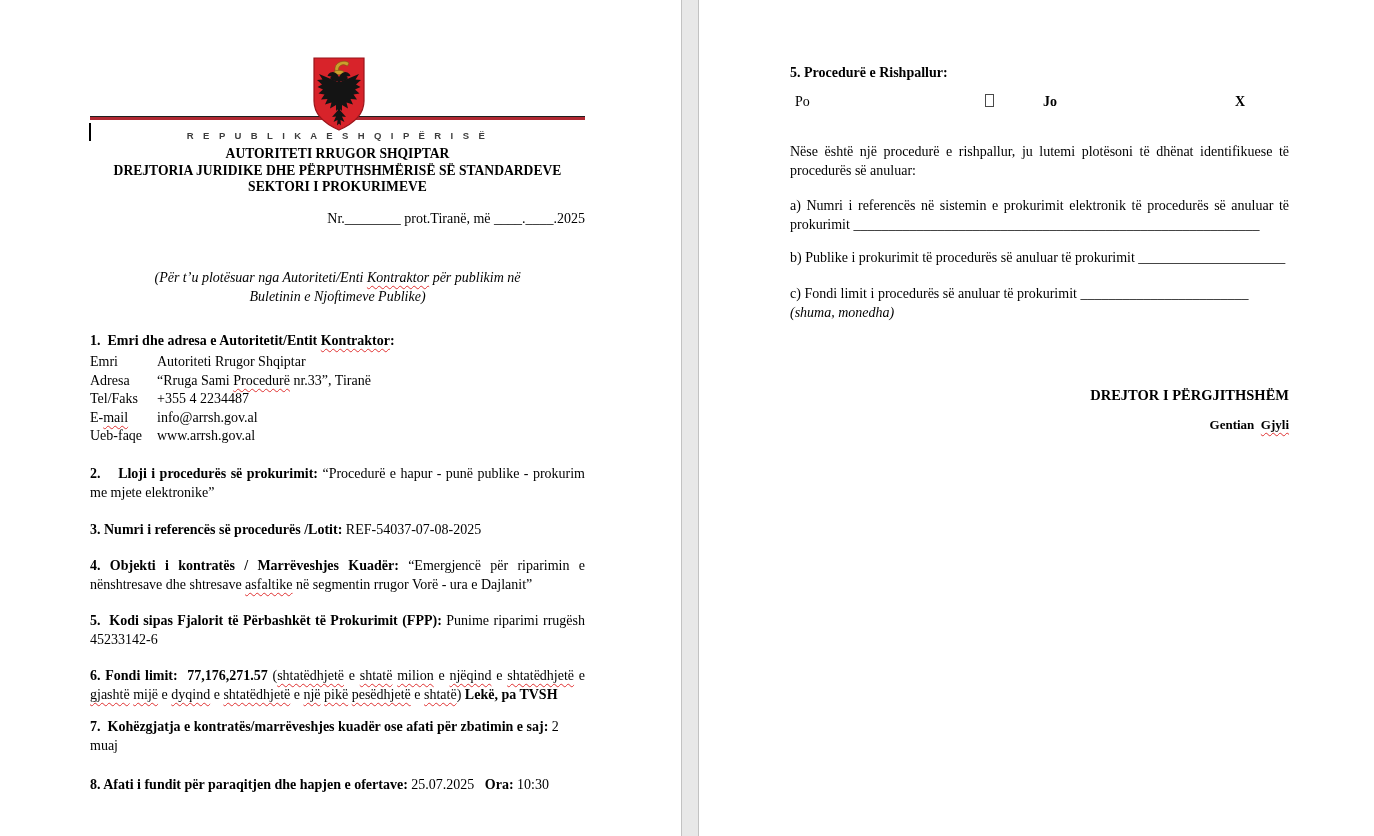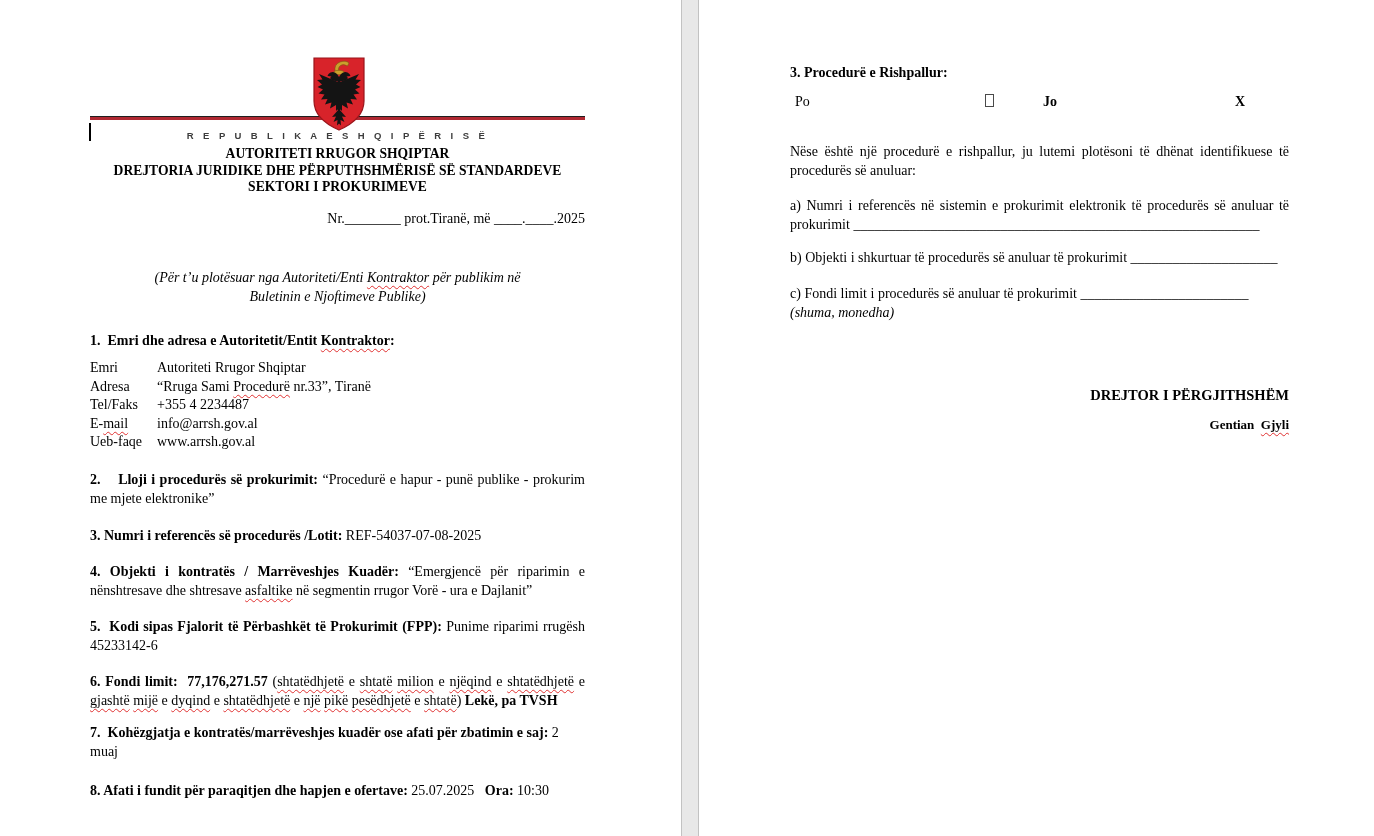--- a/index.html
+++ b/index.html
@@ -50,21 +50,21 @@
   .b { font-weight: 700; }
   .i { font-style: italic; }
   .sq {
     text-decoration-line: underline; text-decoration-style: wavy;
     text-decoration-color: #e03131; text-decoration-thickness: 1px;
     text-underline-offset: 2.5px; text-decoration-skip-ink: none;
   }
   .doc-title { font-size: 14.6px; line-height: 18px; }
   .subtitle { line-height: 22px; margin-top: 6px !important; }
   .s1-head { margin-top: 25px !important; line-height: 18.5px; }
-  .contact { margin-top: 9px; }
+  .contact { margin-top: 3px; }
   .contact-row { display: flex; line-height: 18.6px; }
   .contact-label { width: 67px; flex: none; }
   .sec { margin-top: 17px !important; }
   .sec7 { margin-top: 13px !important; }
   .sec8 { margin-top: 20px !important; }
 
   
   .po-row { position: relative; height: 17px; margin-top: 12px; }
   .po-row span { position: absolute; top: 0; }
   .po-label { left: 5px; font-weight: normal; }
@@ -158,33 +158,33 @@
     <p class="sec7"><span class="b">7.&nbsp; Kohëzgjatja e kontratës/marrëveshjes kuadër ose afati për zbatimin e saj: </span><span>2 muaj</span></p>
     <p class="sec8"><span class="b">8. Afati i fundit për paraqitjen dhe hapjen e ofertave: </span><span>25.07.2025</span><span class="b">&nbsp;&nbsp; Ora: </span><span>10:30</span></p>
   </div>
 </div>
 
 <div class="page-gap"></div>
 
 <div class="page page-right">
   <div class="main main-r">
 
-    <p class="b">3. Procedurë e Rishpallur:</p>
+    <p class="b">5. Procedurë e Rishpallur:</p>
 
     <div class="po-row">
       <span class="po-label">Po</span>
       <span class="checkbox"></span>
       <span class="jo-label">Jo</span>
       <span class="x-mark">X</span>
     </div>
 
     <p class="just intro-para">Nëse është një procedurë e rishpallur, ju lutemi plotësoni të dhënat identifikuese të procedurës së anuluar:</p>
 
     <p class="just para-a"><span>a) Numri i referencës në sistemin e prokurimit elektronik të procedurës së anuluar të prokurimit </span><span>__________________________________________________________</span></p>
-    <p class="para-b"><span>b) Objekti i shkurtuar të procedurës së anuluar të prokurimit </span><span>_____________________</span></p>
+    <p class="para-b"><span>b) Publike i prokurimit të procedurës së anuluar të prokurimit </span><span>_____________________</span></p>
     <p class="para-c"><span>c) Fondi limit i procedurës së anuluar të prokurimit </span><span>________________________ </span><span class="i">(shuma, monedha)</span></p>
 
     <div class="signature">
       <div class="signature-inner">
         <p class="signature-title">DREJTOR I PËRGJITHSHËM</p>
         <p class="signature-name"><span class="b">Gentian&nbsp; </span><span class="b sq">Gjyli</span></p>
       </div>
     </div>
   </div>
 </div>

